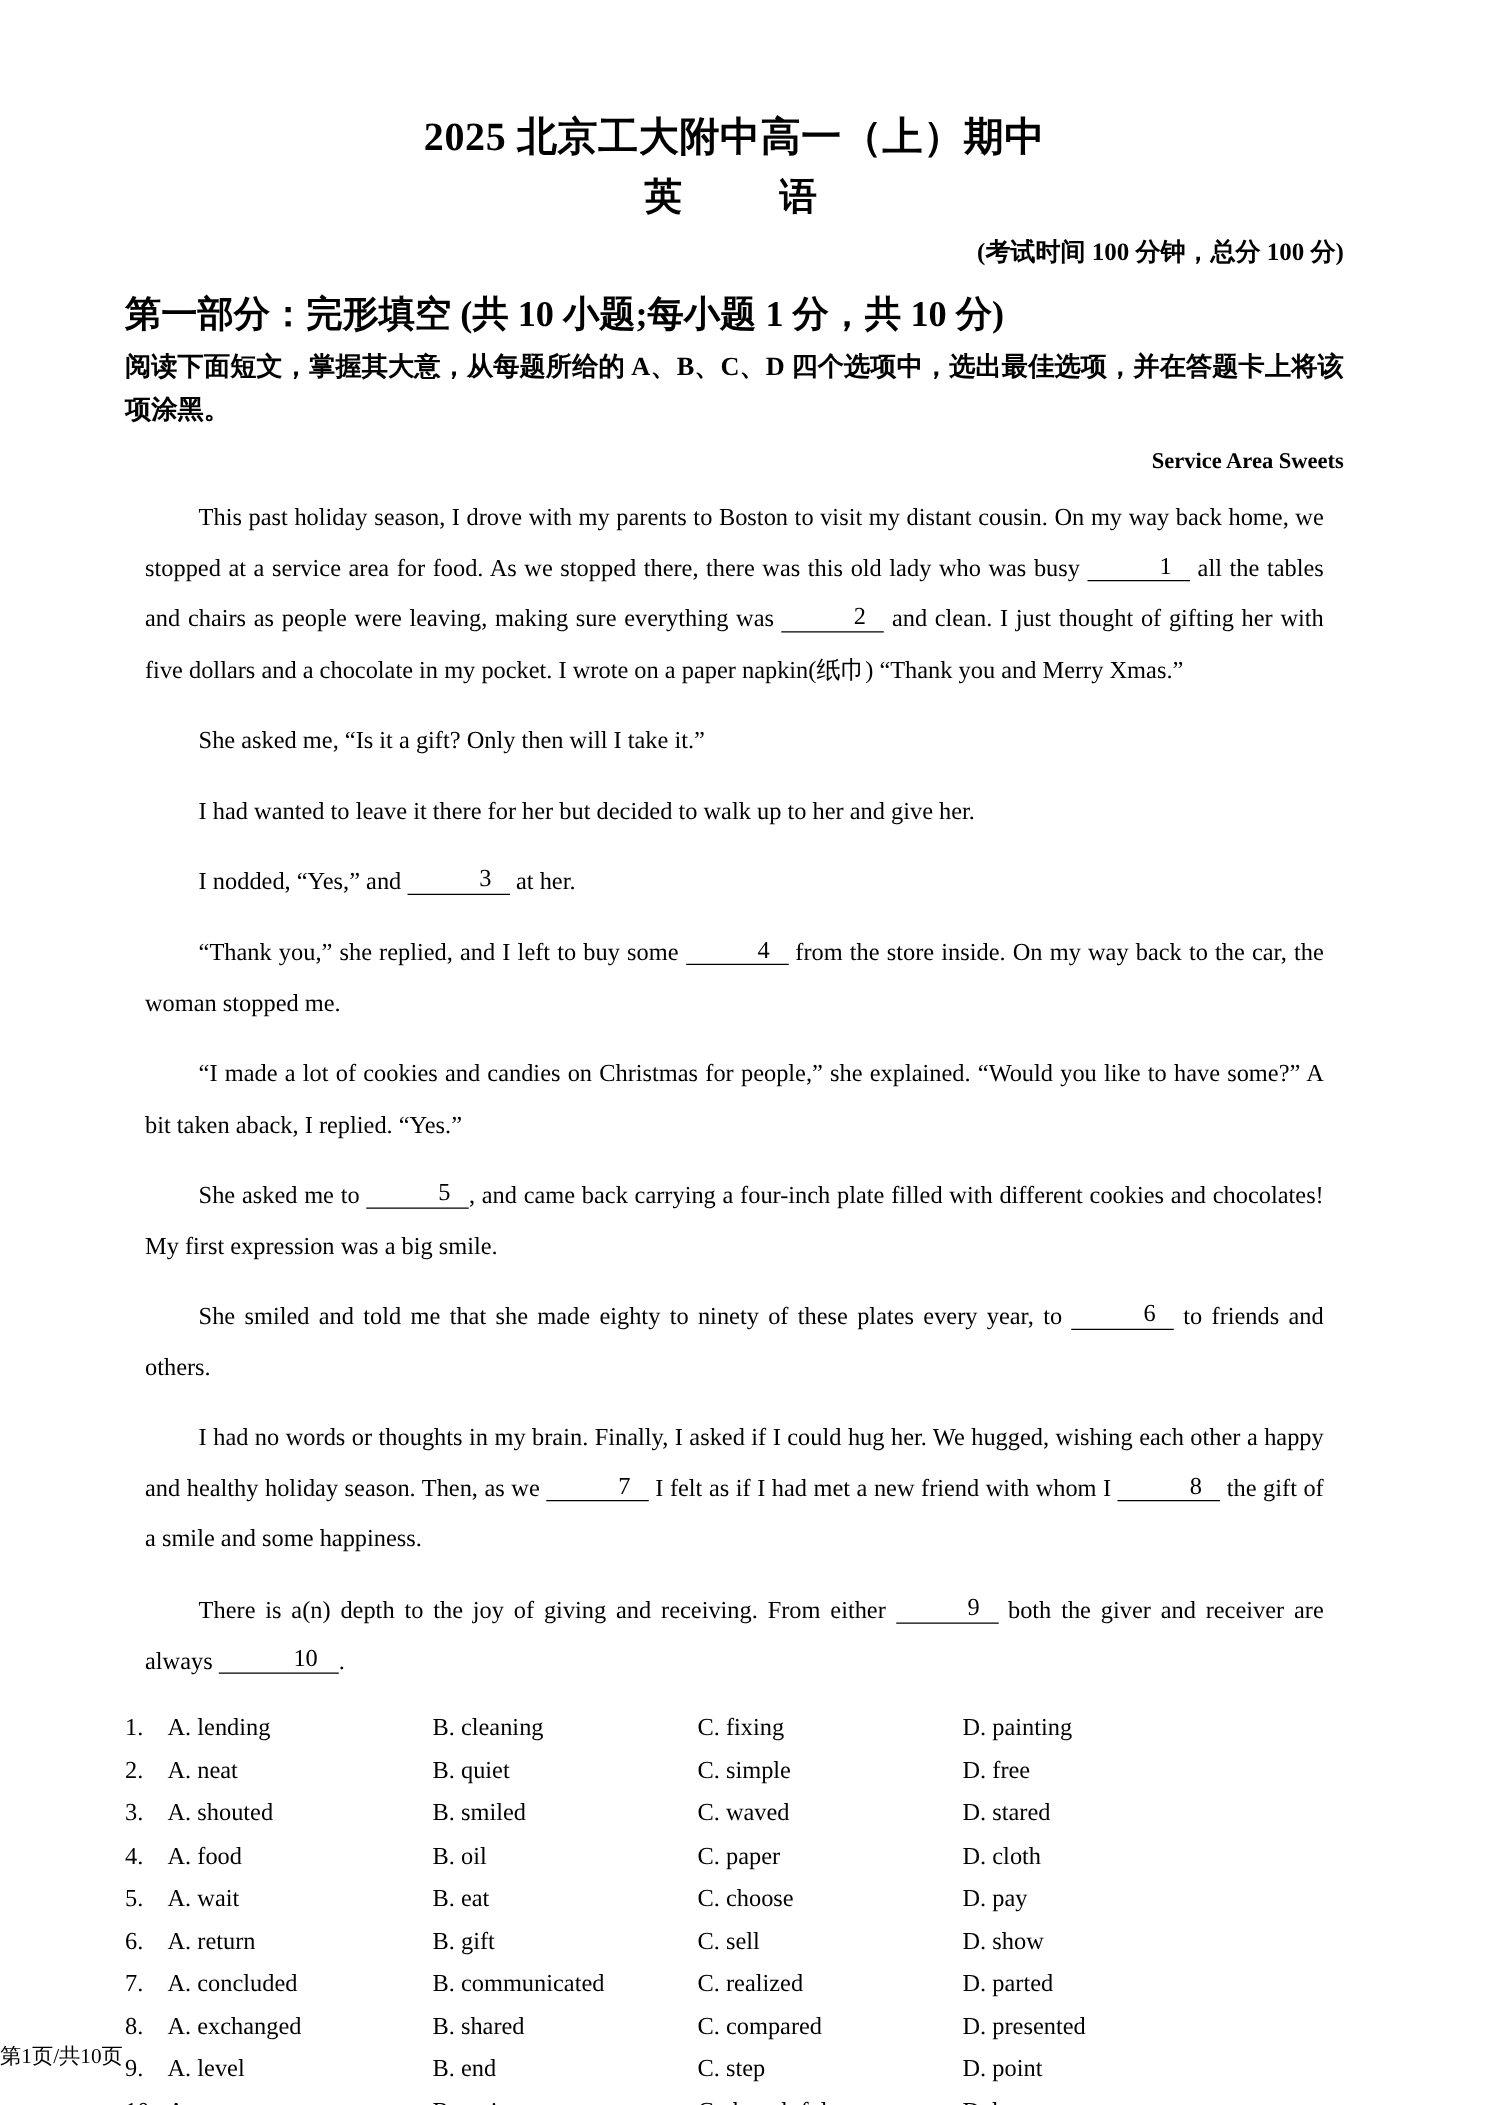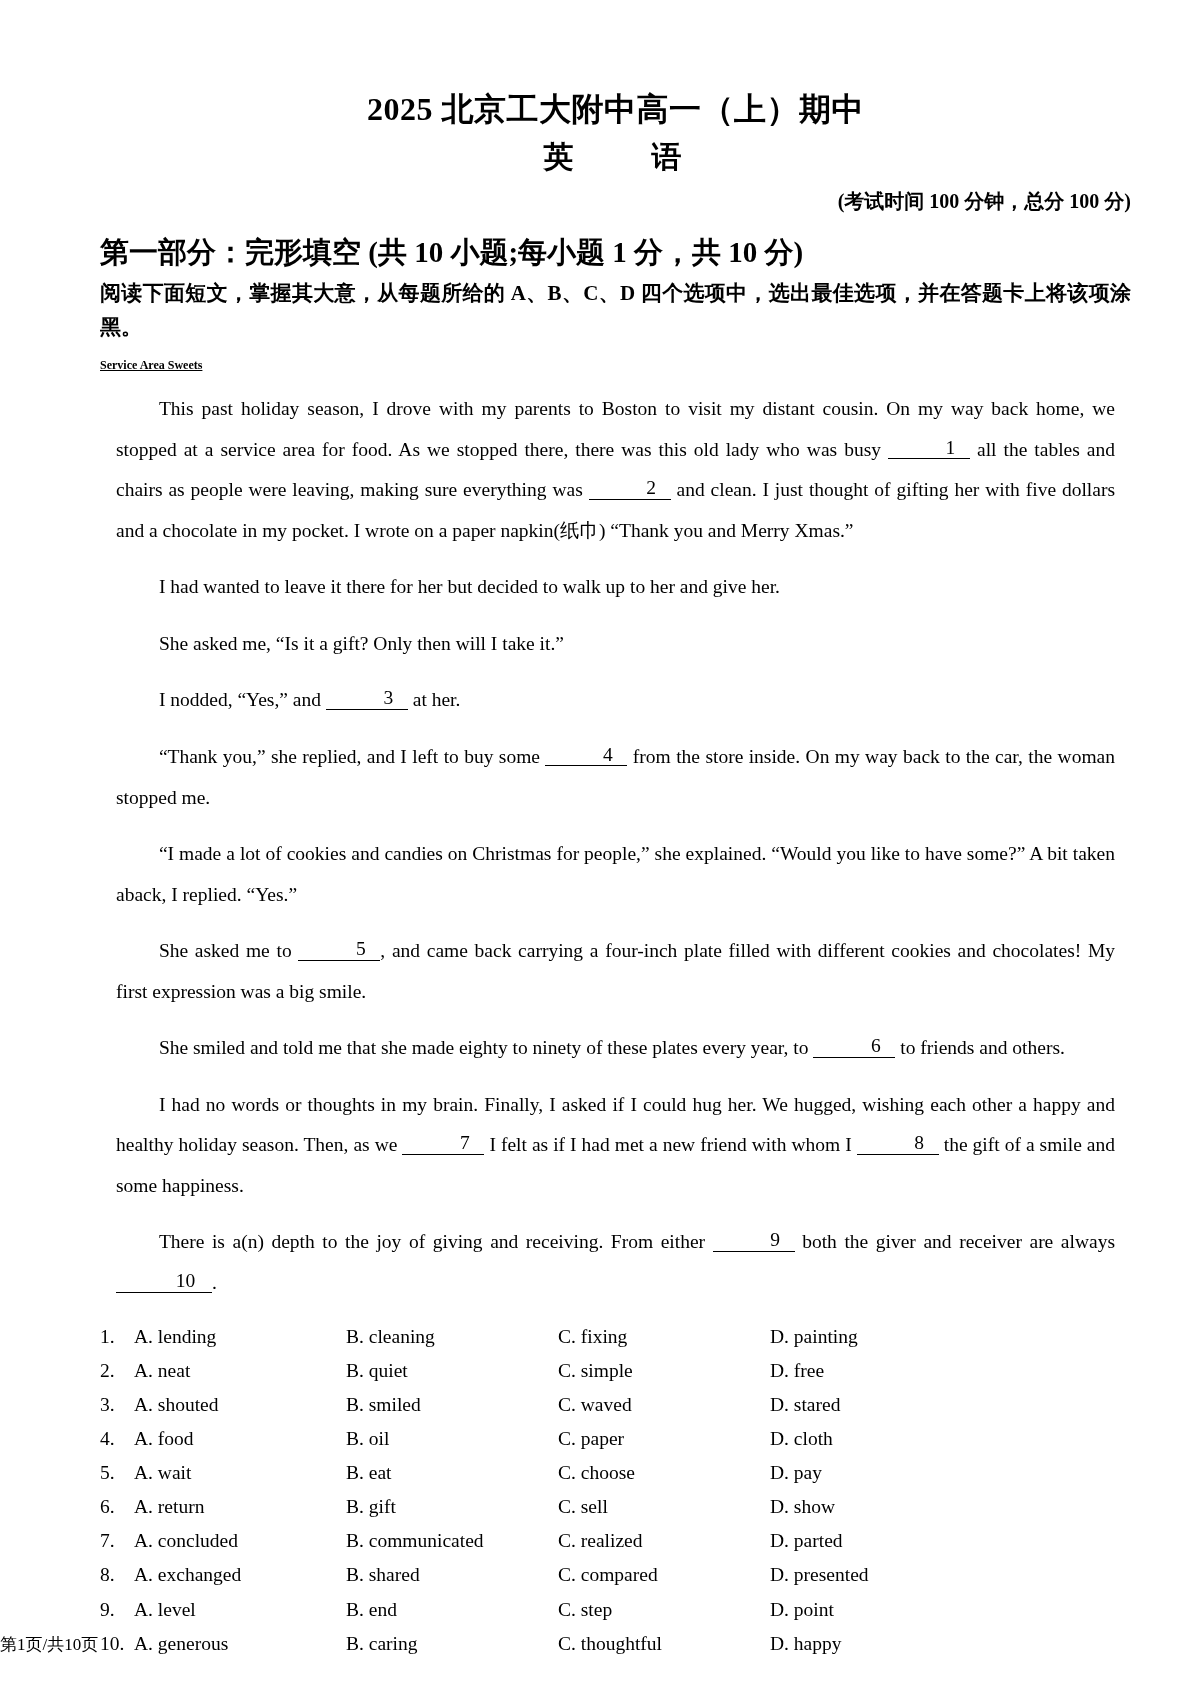--- a/index.html
+++ b/index.html
@@ -13,21 +13,21 @@
     position: relative;
     font-family: "Liberation Serif", "DejaVu Serif", serif;
     color: #000000;
     overflow: hidden;
   }
   .page {
     position: relative;
     width: 1191px;
     height: 1684px;
     box-sizing: border-box;
-    padding: 56px 60px 0 100px;
+    padding: 56px 116px 0 100px;
   }
 
   .doc-title {
     text-align: center;
     font-size: 32px;
     font-weight: bold;
     letter-spacing: 0.5px;
     margin: 32px 0 6px 0;
     line-height: 1.35;
   }
@@ -54,25 +54,24 @@
   .section-directions {
     font-size: 21px;
     font-weight: bold;
     line-height: 1.62;
     margin: 0 0 2px 0;
     text-align: justify;
     text-justify: inter-ideograph;
   }
 
   .passage-title {
-    text-align: left;
-    font-size: 12px;
+    text-align: right;
+    font-size: 18px;
     font-weight: bold;
     margin: 14px 0 10px 0;
-    text-decoration: underline;
   }
 
   .para {
     font-size: 19.5px;
     line-height: 2.08;
     margin: 16px;
     text-align: justify;
     text-justify: inter-ideograph;
     text-indent: 2.2em;
   }
@@ -126,22 +125,22 @@
   <h2 class="doc-subject">英　　语</h2>
   <div class="doc-examinfo">(考试时间 100 分钟，总分 100 分)</div>
 
   <div class="section-heading">第一部分：完形填空 (共 10 小题;每小题 1 分，共 10 分)</div>
   <div class="section-directions">阅读下面短文，掌握其大意，从每题所给的 A、B、C、D 四个选项中，选出最佳选项，并在答题卡上将该项涂黑。</div>
 
   <div class="passage-title">Service Area Sweets</div>
 
   <div id="passage-body">
       <div class="para"><span>This past holiday season, I drove with my parents to Boston to visit my distant cousin. On my way back home, we stopped at a service area for food. As we stopped there, there was this old lady who was busy </span><span class="blank">1</span><span> all the tables and chairs as people were leaving, making sure everything was </span><span class="blank">2</span><span> and clean. I just thought of gifting her with five dollars and a chocolate in my pocket. I wrote on a paper napkin(纸巾) “Thank you and Merry Xmas.”</span></div>
+      <div class="para"><span>She asked me, “Is it a gift? Only then will I take it.”</span></div>
       <div class="para"><span>I had wanted to leave it there for her but decided to walk up to her and give her.</span></div>
-      <div class="para"><span>She asked me, “Is it a gift? Only then will I take it.”</span></div>
       <div class="para"><span>I nodded, “Yes,” and </span><span class="blank">3</span><span> at her.</span></div>
       <div class="para"><span>“Thank you,” she replied, and I left to buy some </span><span class="blank">4</span><span> from the store inside. On my way back to the car, the woman stopped me.</span></div>
       <div class="para"><span>“I made a lot of cookies and candies on Christmas for people,” she explained. “Would you like to have some?” A bit taken aback, I replied. “Yes.”</span></div>
       <div class="para"><span>She asked me to </span><span class="blank">5</span><span>, and came back carrying a four-inch plate filled with different cookies and chocolates! My first expression was a big smile.</span></div>
       <div class="para"><span>She smiled and told me that she made eighty to ninety of these plates every year, to </span><span class="blank">6</span><span> to friends and others.</span></div>
       <div class="para"><span>I had no words or thoughts in my brain. Finally, I asked if I could hug her. We hugged, wishing each other a happy and healthy holiday season. Then, as we </span><span class="blank">7</span><span> I felt as if I had met a new friend with whom I </span><span class="blank">8</span><span> the gift of a smile and some happiness.</span></div>
       <div class="para"><span>There is a(n) depth to the joy of giving and receiving. From either </span><span class="blank">9</span><span> both the giver and receiver are always </span><span class="blank wide">10</span><span>.</span></div>
     </div>
 
   <div class="options" id="options-list">

